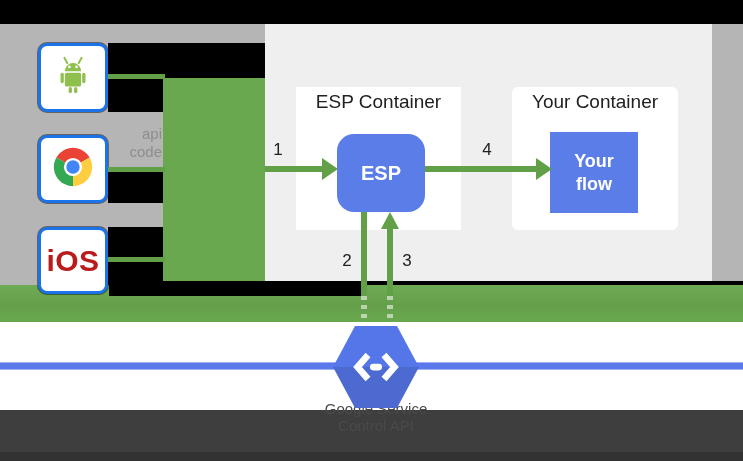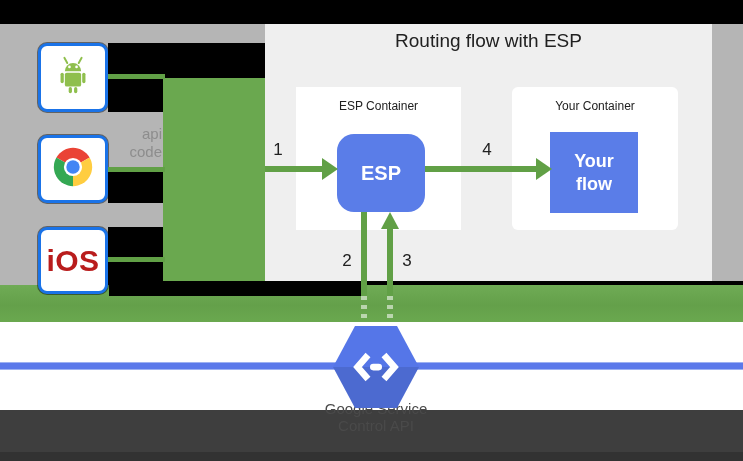--- a/index.html
+++ b/index.html
@@ -25,21 +25,21 @@
   .client-box{left:38px;width:70px;background:#fff;border:3px solid #1a73e8;border-radius:9px;
               box-sizing:border-box;display:flex;align-items:center;justify-content:center;
               box-shadow:0 0 0 1px rgba(0,0,0,0.45);}
   .ios-label{font-size:30px;font-weight:bold;color:#b91c1c;letter-spacing:0.5px;}
   .connector{left:108px;width:57px;height:5px;background:#61a046;}
   .calls-label{left:108px;top:125px;width:54px;text-align:right;color:#8d8d8d;
                font-size:15px;font-weight:400;line-height:18px;}
   
   .panel-title{left:265px;top:30px;width:447px;text-align:center;color:#212121;font-size:19px;}
   .container-box{top:87px;height:143px;background:#fff;}
-  .container-title{width:100%;text-align:center;margin-top:12px;font-size:12px;color:#212121;}
+  .container-title{width:100%;text-align:center;margin-top:4px;font-size:19px;color:#212121;}
   .blue-box{background:#5a7de8;color:#fff;display:flex;flex-direction:column;
             align-items:center;justify-content:center;font-weight:bold;}
   .step-label{color:#212121;font-size:17px;width:18px;text-align:center;}
   .h-shaft{height:6px;background:#61a046;}
   .h-head{width:0;height:0;border-top:11px solid transparent;border-bottom:11px solid transparent;
           border-left:16px solid #61a046;}
   .v-shaft{width:6px;background:#61a046;}
   .v-head{width:0;height:0;border-left:9px solid transparent;border-right:9px solid transparent;
           border-bottom:17px solid #61a046;}
   .v-dash{width:6px;height:26px;
@@ -109,21 +109,20 @@
 
   <div class="abs connector" style="top:74px;"></div>
   <div class="abs connector" style="top:167px;"></div>
   <div class="abs connector" style="top:257px;"></div>
 
   <div class="abs calls-label">
     <div>api</div>
     <div>code</div>
   </div>
 
-  <div class="abs panel-title">Routing flow with ESP</div>
 
   <div class="abs container-box" style="left:296px;width:165px;">
     <div class="container-title">ESP Container</div>
   </div>
   <div class="abs blue-box" style="left:337px;top:134px;width:88px;height:78px;font-size:20px;border-radius:17px;">
     <span>ESP</span>
   </div>
 
   <div class="abs container-box" style="left:512px;width:166px;border-radius:6px;">
     <div class="container-title">Your Container</div>

